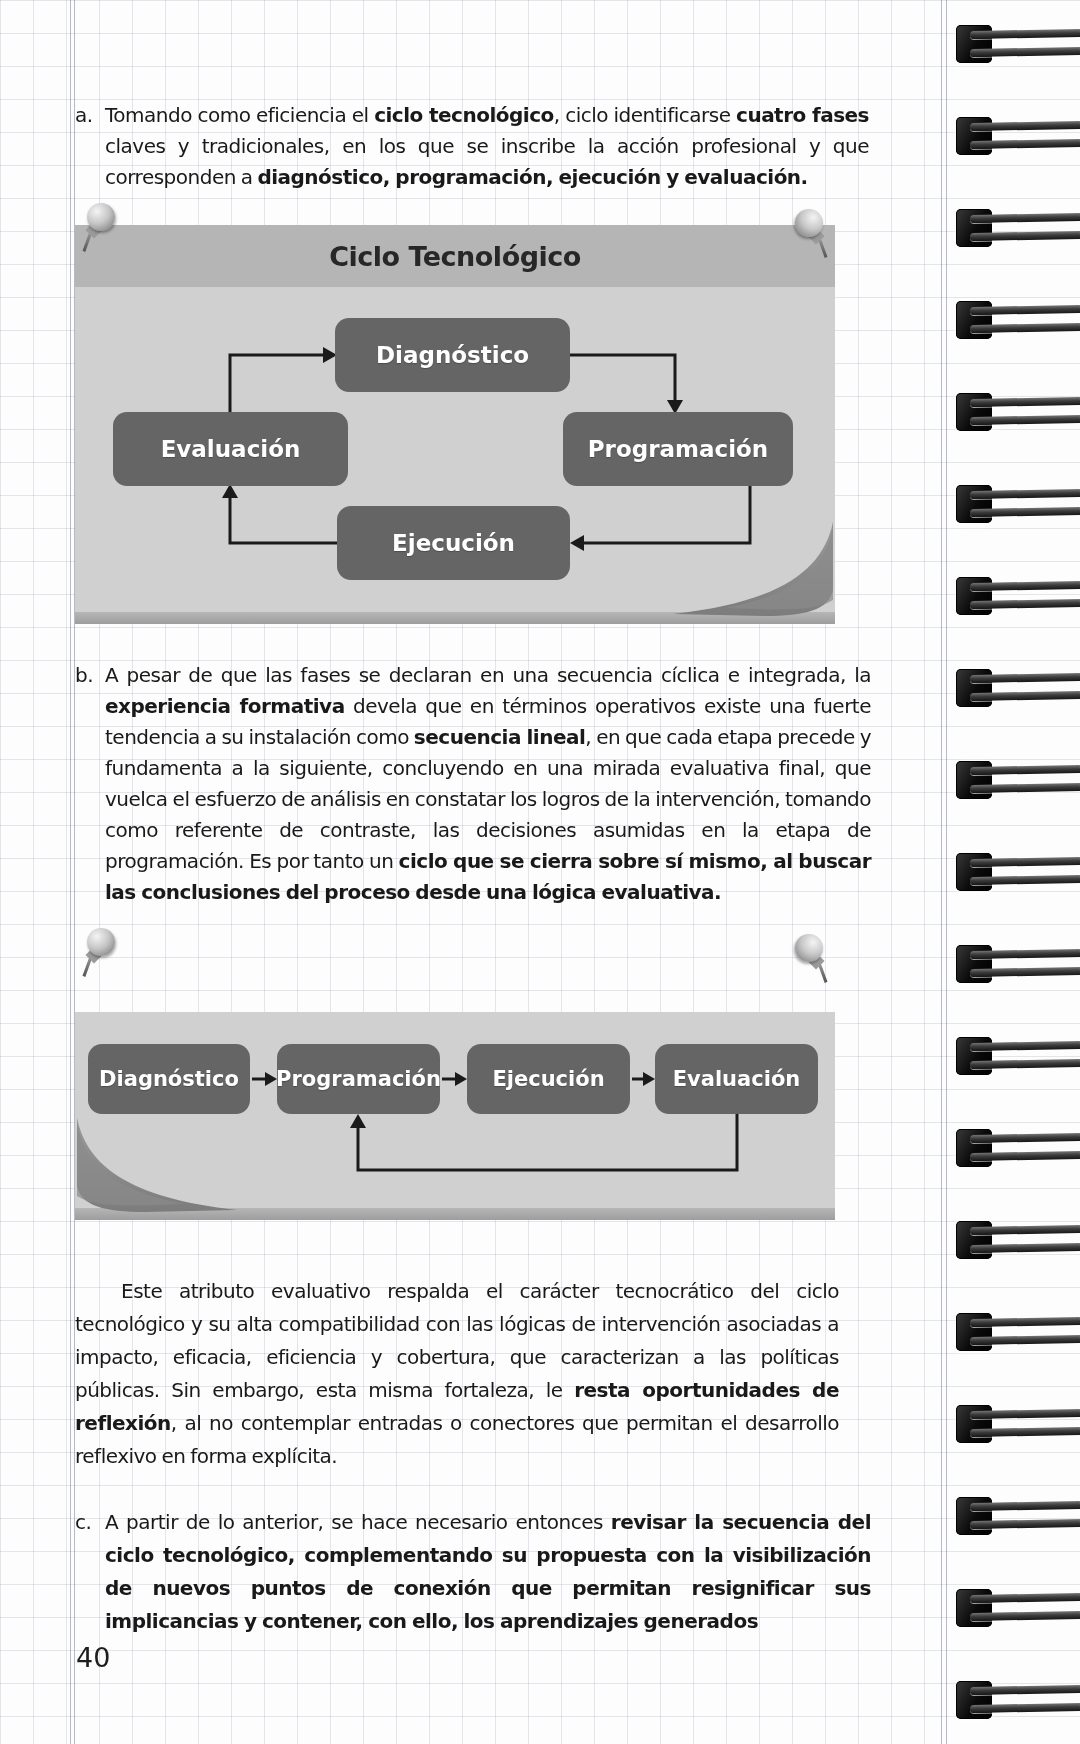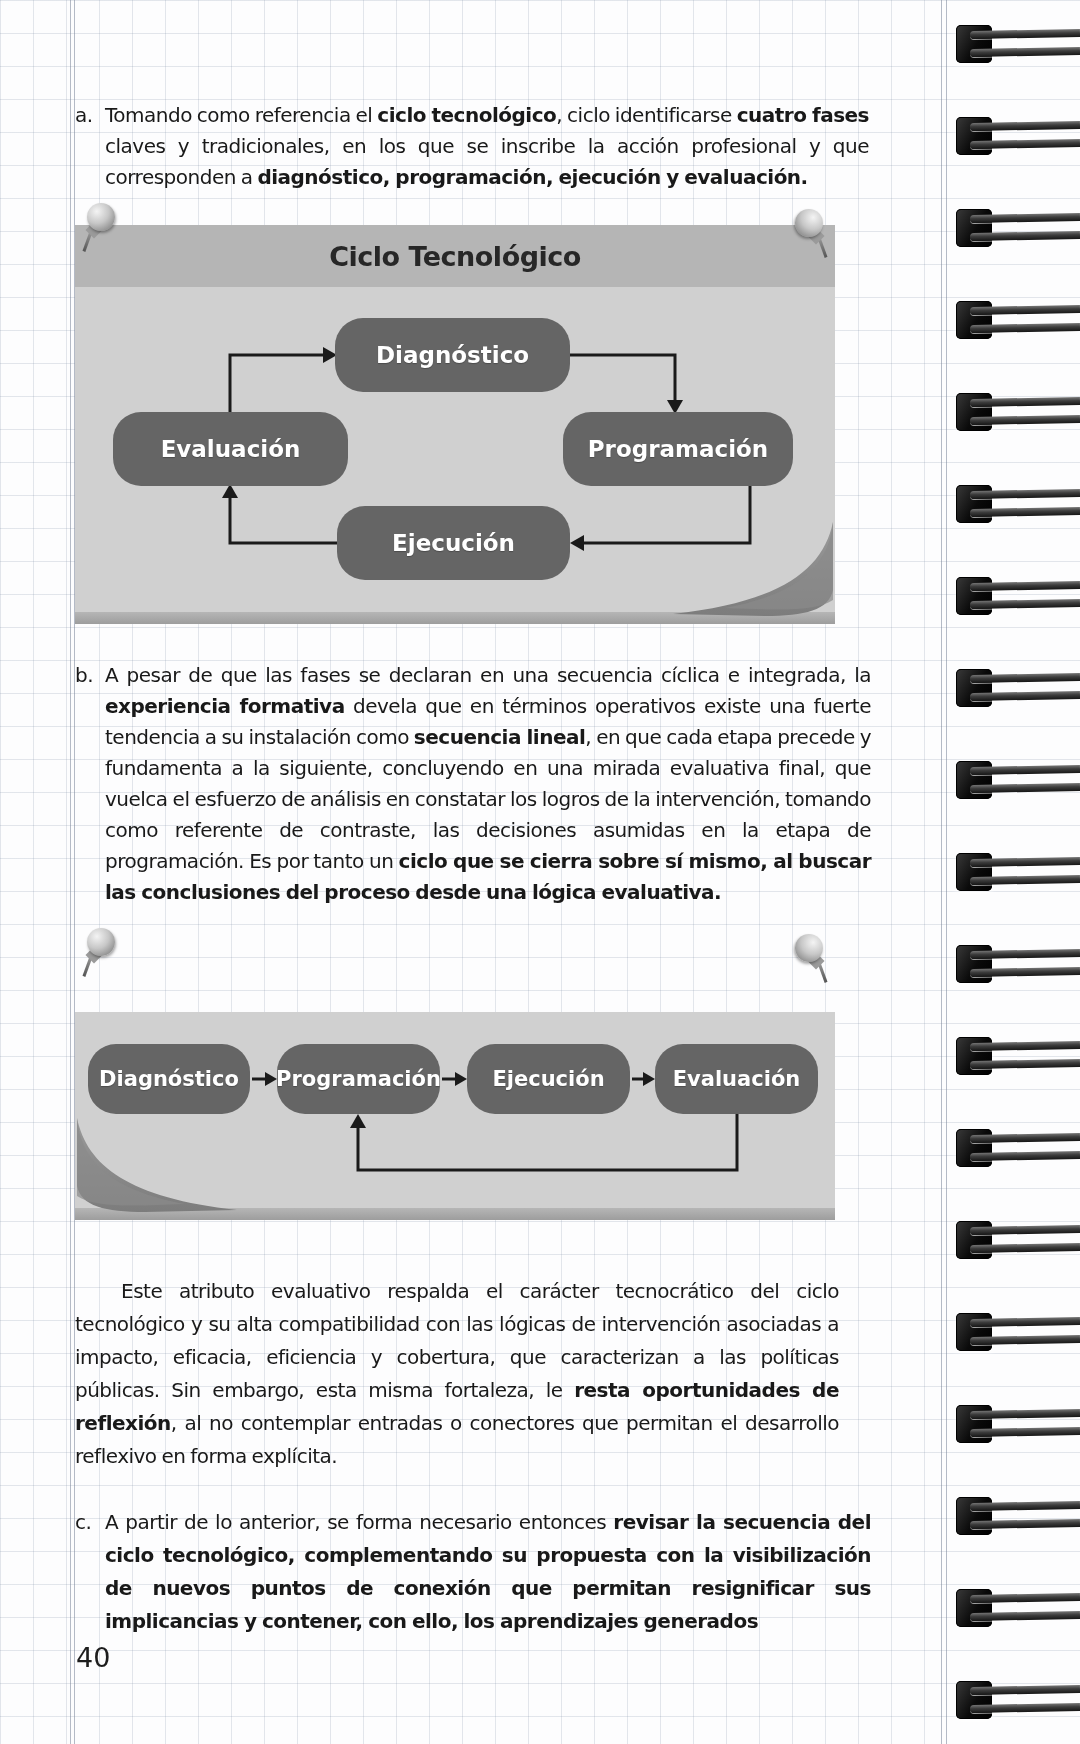--- a/index.html
+++ b/index.html
@@ -52,21 +52,21 @@
   .panel .phead{position:absolute;left:0;top:0;right:0;height:62px;background:#b5b5b5;
     display:flex;align-items:center;justify-content:center;
     font-size:27px;font-weight:700;color:#272727;letter-spacing:-.5px;}
   .panel .pbody{position:absolute;left:0;top:62px;right:0;bottom:0;background:#d0d0d0;}
   .panel .pstrip{position:absolute;left:0;right:0;bottom:0;height:12px;
     background:linear-gradient(to bottom,#b6b6b6,#9d9d9d);}
   .curl{position:absolute;bottom:4px;width:220px;height:100px;}
   .curl.br{right:0;}
   .curl.bl{left:0;transform:scaleX(-1);}
   
-  .node{position:absolute;background:#656565;border-radius:28px;color:#fff;
+  .node{position:absolute;background:#656565;border-radius:14px;color:#fff;
     display:flex;align-items:center;justify-content:center;font-weight:700;
     text-shadow:0 1px 1px rgba(0,0,0,.25);}
   .panel-1 .node{font-size:23px;}
   .panel-2 .node{font-size:21px;}
   .n-top   {left:260px;top:31px; width:235px;height:74px;}
   .n-right {left:488px;top:125px;width:230px;height:74px;}
   .n-left  {left:38px; top:125px;width:235px;height:74px;}
   .n-bottom{left:262px;top:219px;width:233px;height:74px;}
   .n2-0{left:13px; top:32px;width:162px;height:70px;}
   .n2-1{left:202px;top:32px;width:163px;height:70px;}
@@ -189,21 +189,21 @@
     </div>
     <div class="ring" style="top: 1681px;">
       <div class="clip"></div>
       <div class="rod rod1"></div>
       <div class="rod rod2"></div>
     </div>
   </div>
 
 <div class="para lettered para-a">
   <span class="marker">a.</span>
-  <span class="rich"><span>Tomando como referencia el </span><span class="b">ciclo tecnológico</span><span>, ciclo identificarse </span><span class="b">cuatro fases</span><span> claves y tradicionales, en los que se inscribe la acción profesional y que corresponden a </span><span class="b">diagnóstico, programación, ejecución y evaluación.</span></span>
+  <span class="rich"><span>Tomando como eficiencia el </span><span class="b">ciclo tecnológico</span><span>, ciclo identificarse </span><span class="b">cuatro fases</span><span> claves y tradicionales, en los que se inscribe la acción profesional y que corresponden a </span><span class="b">diagnóstico, programación, ejecución y evaluación.</span></span>
 </div>
 
 <div class="panel panel-1">
   <div class="pin tl">
     <span class="needle"></span>
     <span class="stem"></span>
     <span class="ball"></span>
   </div>
   <div class="pin tr flip">
     <span class="needle"></span>
@@ -292,16 +292,16 @@
     </svg>
   </div>
 </div>
 
 <div class="para para-closing">
   <span class="rich"><span>Este atributo evaluativo respalda el carácter tecnocrático del ciclo tecnológico y su alta compatibilidad con las lógicas de intervención asociadas a impacto, eficacia, eficiencia y cobertura, que caracterizan a las políticas públicas. Sin embargo, esta misma fortaleza, le </span><span class="b">resta oportunidades de reflexión</span><span>, al no contemplar entradas o conectores que permitan el desarrollo reflexivo en forma explícita.</span></span>
 </div>
 
 <div class="para lettered para-c">
   <span class="marker">c.</span>
-  <span class="rich"><span>A partir de lo anterior, se forma necesario entonces </span><span class="b">revisar la secuencia del ciclo tecnológico, complementando su propuesta con la visibilización de nuevos puntos de conexión que permitan resignificar sus implicancias y contener, con ello, los aprendizajes generados</span></span>
+  <span class="rich"><span>A partir de lo anterior, se hace necesario entonces </span><span class="b">revisar la secuencia del ciclo tecnológico, complementando su propuesta con la visibilización de nuevos puntos de conexión que permitan resignificar sus implicancias y contener, con ello, los aprendizajes generados</span></span>
 </div>
 
 <div class="pagenum">40</div>
 
 </body></html>

